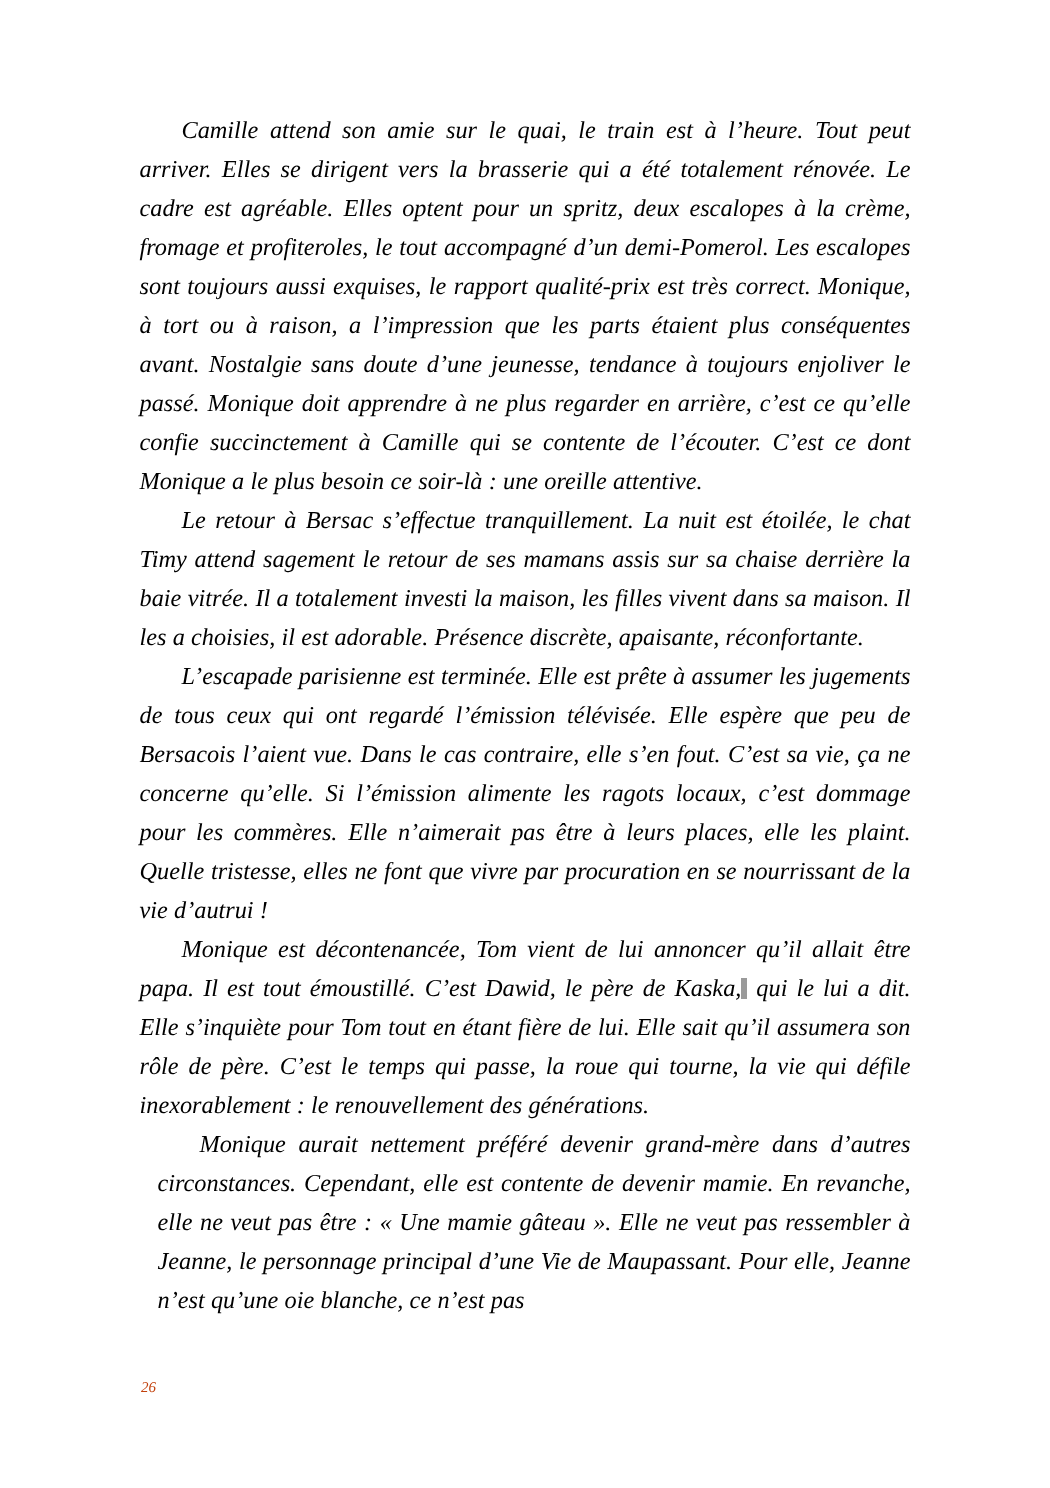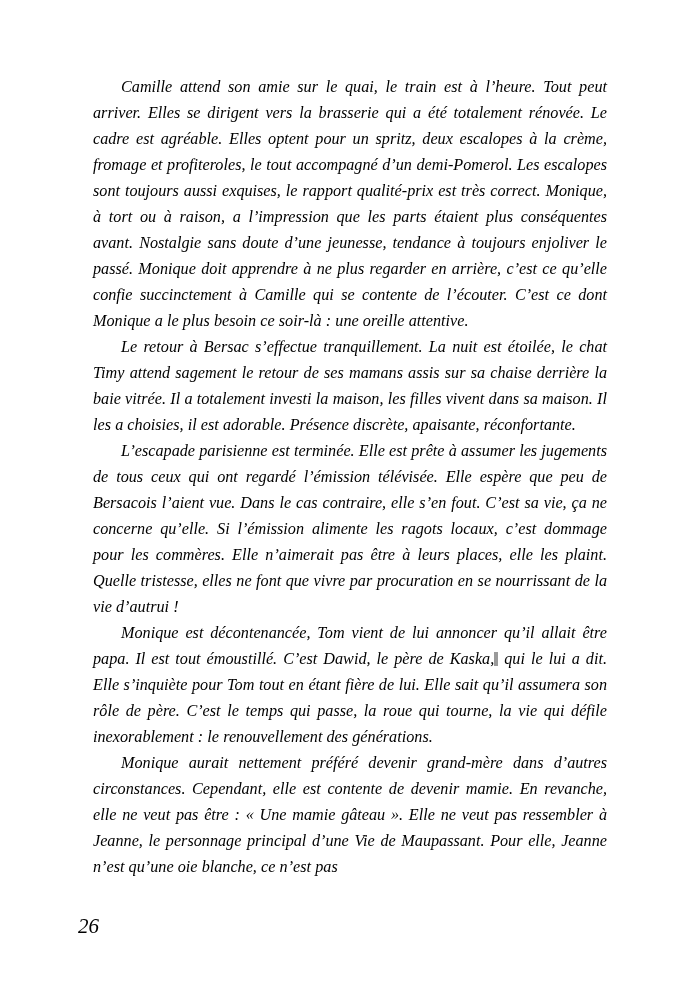--- a/index.html
+++ b/index.html
@@ -34,40 +34,41 @@
     text-align: justify;
     font-size: 16.2px;
     line-height: 26px;
     hyphens: manual;
     word-spacing: 0.1px;
   }
 
   
   .para:last-of-type {
     margin-bottom: 0;
+    margin-left: 12px;
   }
 
   
   .caret {
     display: inline-block;
     width: 4px;
     height: 14px;
     background: #9a9a9a;
     vertical-align: -2px;
     margin: 0 0px 0 0px;
   }
 
   .page-number {
     position: absolute;
-    left: 78px;
+    left: 94px;
     top: 913px;
-    font-size: 21px;
+    font-size: 10px;
     line-height: 26px;
     font-family: "Liberation Serif", "DejaVu Serif", serif;
-    color: #000000;
+    color: #c2410c;
   }
 </style>
 </head>
 <body>
 
 <div class="page">
 
   <div class="text-column">
 
     <p class="para"><span>Camille attend son amie sur le quai, le train est à l’heure. Tout peut arriver. Elles se dirigent vers la brasserie qui a été totalement rénovée. Le cadre est agréable. Elles optent pour un spritz, deux escalopes à la crème, fromage et profiteroles, le tout accompagné d’un demi-Pomerol. Les escalopes sont toujours aussi exquises, le rapport qualité-prix est très correct. Monique, à tort ou à raison, a l’impression que les parts étaient plus conséquentes avant. Nostalgie sans doute d’une jeunesse, tendance à toujours enjoliver le passé. Monique doit apprendre à ne plus regarder en arrière, c’est ce qu’elle confie succinctement à Camille qui se contente de l’écouter. C’est ce dont Monique a le plus besoin ce soir-là : une oreille attentive.</span></p>

